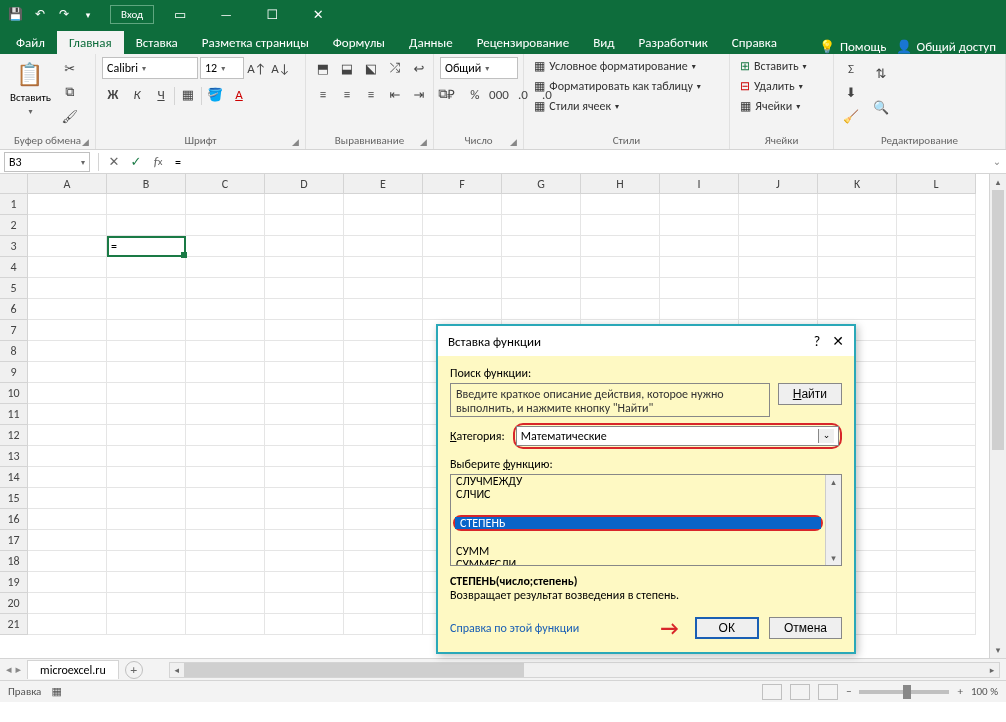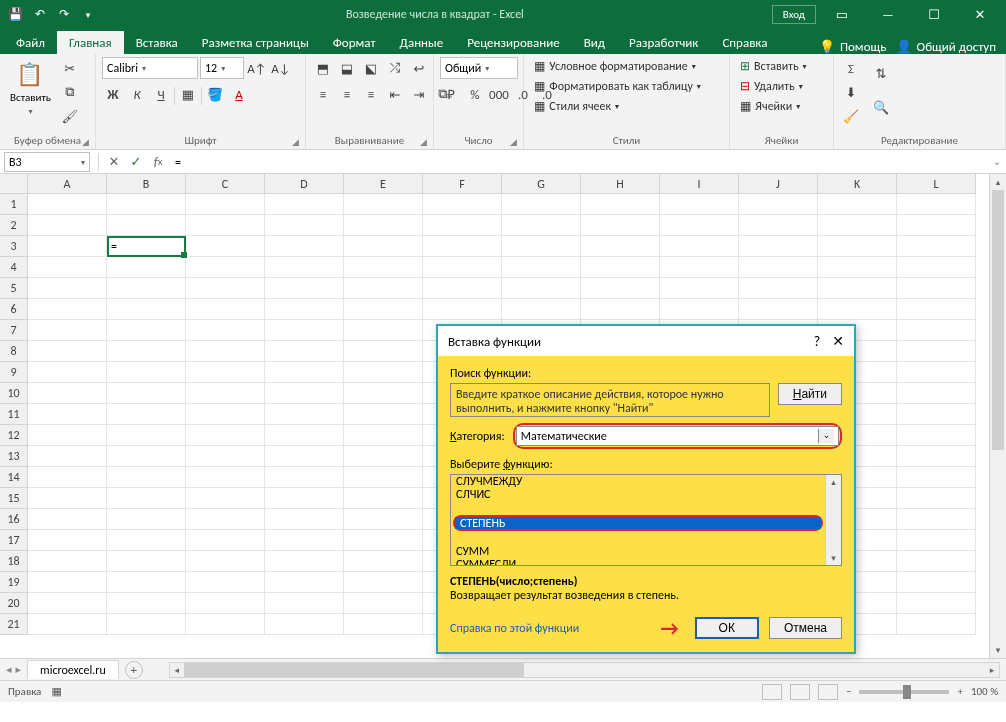--- a/index.html
+++ b/index.html
@@ -73,21 +73,21 @@
 
 
 .statusbar { height: 22px; background: #f3f3f3; border-top: 1px solid #d4d4d4; display: flex; align-items: center; padding: 0 8px; font-size: 11px; color: #555; }
 .statusbar .right { margin-left: auto; display: flex; align-items: center; gap: 8px; }
 .view-btn { width: 20px; height: 16px; border: 1px solid #c0c0c0; }
 .zoom-slider { width: 90px; height: 4px; background: #c0c0c0; position: relative; }
 .zoom-slider .tick { position: absolute; left: 50%; top: -3px; width: 1px; height: 10px; background: #888; }
 .zoom-slider .thumb { position: absolute; left: 48%; top: -5px; width: 8px; height: 14px; background: #888; }
 
 
-.dialog { position: absolute; left: 436px; top: 324px; width: 420px; background: #fde047; border: 2px solid #2aa8b8; box-shadow: 2px 2px 8px rgba(0,0,0,.25); }
+.dialog { position: absolute; left: 436px; top: 324px; width: 420px; background: #fef9c3; border: 2px solid #2aa8b8; box-shadow: 2px 2px 8px rgba(0,0,0,.25); }
 .dlg-title { height: 30px; display: flex; align-items: center; padding: 0 10px; font-size: 13px; background: #fff; }
 .dlg-title .dt-right { margin-left: auto; display: flex; gap: 12px; font-size: 14px; }
 .dlg-body { padding: 6px 12px 4px 12px; }
 .dlg-label { font-size: 12px; margin: 4px 0 3px 0; }
 .dlg-row { display: flex; gap: 8px; align-items: flex-start; }
 .dlg-textarea { flex: 1; border: 1px solid #888; padding: 3px 5px; font-size: 12px; height: 34px; line-height: 14px; color: #333; }
 .dlg-btn { border: 1px solid #888; background: #efefef; padding: 3px 14px; font-size: 12px; cursor: pointer; }
 .dlg-btn.primary { border: 2px solid #1a5fb4; padding: 2px 22px; }
 .dlg-select-wrap { flex: 1; border: 2px solid #d8262a; border-radius: 10px; padding: 1px; display: flex; }
 .dlg-select { flex: 1; border: 1px solid #888; padding: 2px 4px; font-size: 12px; background: #fff; display: flex; }
@@ -113,36 +113,35 @@
 </head>
 <body>
 
 <div class="titlebar">
   <div class="qat">
     <span class="icon">💾</span>
     <span class="icon">↶</span>
     <span class="icon">↷</span>
     <span class="icon" style="font-size:9px">▾</span>
   </div>
-  <div class="title-text">Возведение числа в квадрат  -  Excel</div>
   <div class="title-right">
     <span class="login-btn">Вход</span>
     <span class="win-btn">▭</span>
     <span class="win-btn">—</span>
     <span class="win-btn">☐</span>
     <span class="win-btn">✕</span>
   </div>
 </div>
 
 <div class="tabs">
   <div class="tab file">Файл</div>
   <div class="tab active">Главная</div>
   <div class="tab">Вставка</div>
   <div class="tab">Разметка страницы</div>
-  <div class="tab">Формат</div>
+  <div class="tab">Формулы</div>
   <div class="tab">Данные</div>
   <div class="tab">Рецензирование</div>
   <div class="tab">Вид</div>
   <div class="tab">Разработчик</div>
   <div class="tab">Справка</div>
   <div class="tabs-right">
     <div class="item">
         <span>💡</span>
         <span>Помощь</span>
       </div>

